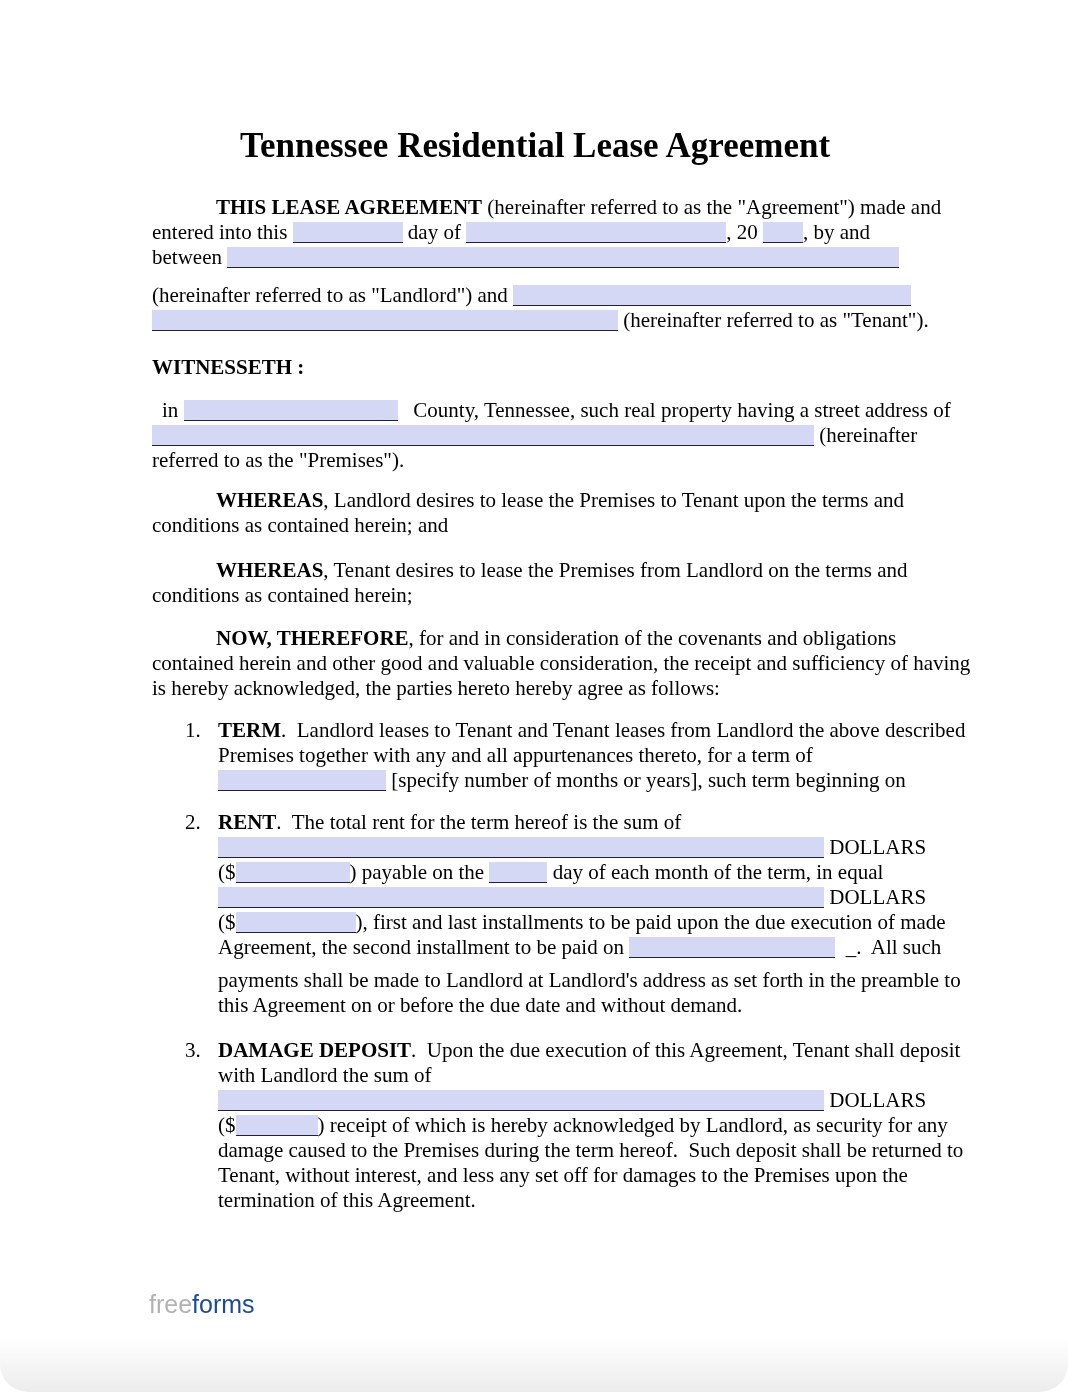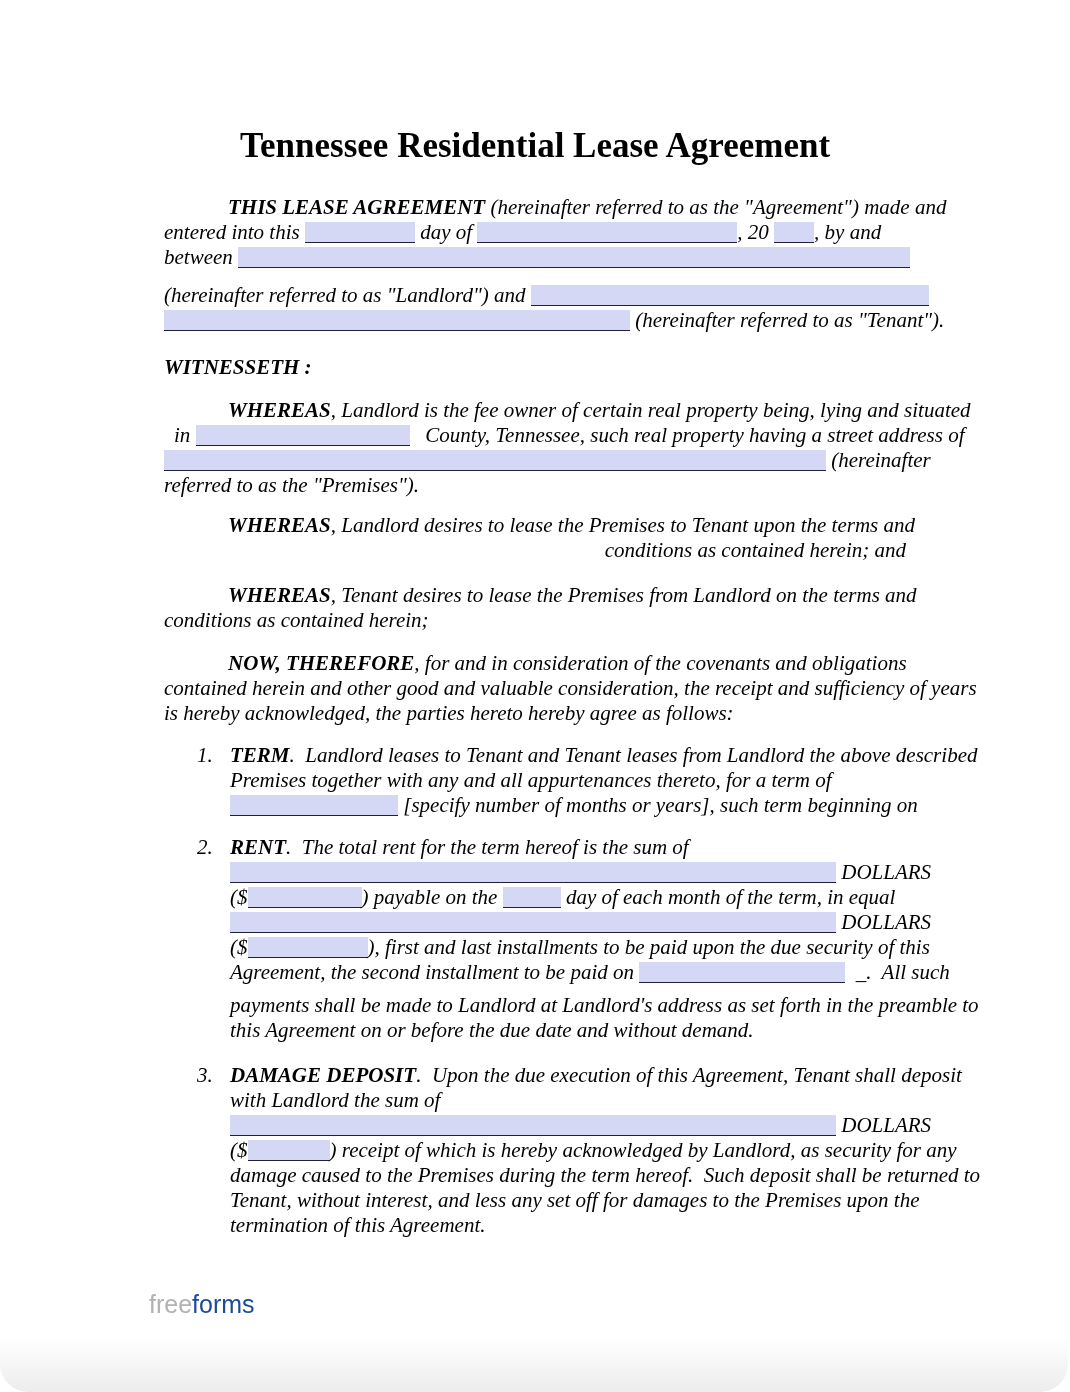--- a/index.html
+++ b/index.html
@@ -24,21 +24,21 @@
   }
   .doc-title {
     padding-top: 126px;
     margin-bottom: 29px;
     text-align: center;
     font-weight: 700;
     font-size: 35px;
     line-height: 40px;
     white-space: nowrap;
   }
-  .block { margin: 12px; font-style: italic; }
+  .block { margin: 0; }
   .block.li { position: relative; padding-left: 66px; }
   .li-num { position: absolute; left: 33px; top: 0; }
   .line { white-space: pre; min-height: 25px; }
   .bold { font-weight: 700; }
   .tab { display: inline-block; }
   .blank {
     display: inline-block;
     height: 21px;
     background: var(--blank-fill, #d5d8f5);
     border-bottom: 1.6px solid var(--blank-underline, #20203a);
@@ -77,51 +77,50 @@
           <div class="line"><span>between </span><span class="blank" style="width: 672px;"></span></div>
         </div>
         <div class="block p" style="margin-top: 13px;">
           <div class="line"><span>(hereinafter referred to as "Landlord") and </span><span class="blank" style="width: 398px;"></span></div>
           <div class="line"><span class="blank" style="width: 466px;"></span><span> (hereinafter referred to as "Tenant").</span></div>
         </div>
         <div class="block p" style="margin-top: 22px;">
           <div class="line"><span class="bold">WITNESSETH :</span></div>
         </div>
         <div class="block p" style="margin-top: 18px;">
-          <div class="line"><span class="tab" style="width: 64px;"></span><span class="bold">WHEREAS</span><span>, Landlord is the fee owner of certain real property being, lying and situated</span></div>
           <div class="line"><span class="tab" style="width: 10px;"></span><span>in </span><span class="blank" style="width: 214px;"></span><span>   County, Tennessee, such real property having a street address of</span></div>
           <div class="line"><span class="blank" style="width: 662px;"></span><span> (hereinafter</span></div>
           <div class="line"><span>referred to as the "Premises").</span></div>
         </div>
-        <div class="block p" style="margin-top: 15px; text-align: right;">
+        <div class="block p" style="margin-top: 15px;">
           <div class="line"><span class="tab" style="width: 64px;"></span><span class="bold">WHEREAS</span><span>, Landlord desires to lease the Premises to Tenant upon the terms and</span></div>
           <div class="line"><span>conditions as contained herein; and</span></div>
         </div>
         <div class="block p" style="margin-top: 20px;">
           <div class="line"><span class="tab" style="width: 64px;"></span><span class="bold">WHEREAS</span><span>, Tenant desires to lease the Premises from Landlord on the terms and</span></div>
           <div class="line"><span>conditions as contained herein;</span></div>
         </div>
         <div class="block p" style="margin-top: 18px;">
           <div class="line"><span class="tab" style="width: 64px;"></span><span class="bold">NOW, THEREFORE</span><span>, for and in consideration of the covenants and obligations</span></div>
-          <div class="line"><span>contained herein and other good and valuable consideration, the receipt and sufficiency of years</span></div>
+          <div class="line"><span>contained herein and other good and valuable consideration, the receipt and sufficiency of having</span></div>
           <div class="line"><span>is hereby acknowledged, the parties hereto hereby agree as follows:</span></div>
         </div>
         <div class="block li" style="margin-top: 17px;">
           <span class="li-num">1.</span>
           <div class="line"><span class="bold">TERM</span><span>.  Landlord leases to Tenant and Tenant leases from Landlord the above described</span></div>
           <div class="line"><span>Premises together with any and all appurtenances thereto, for a term of</span></div>
           <div class="line"><span class="blank" style="width: 168px;"></span><span> [specify number of months or years], such term beginning on</span></div>
         </div>
         <div class="block li" style="margin-top: 17px;">
           <span class="li-num">2.</span>
           <div class="line"><span class="bold">RENT</span><span>.  The total rent for the term hereof is the sum of</span></div>
           <div class="line"><span class="blank" style="width: 606px;"></span><span> DOLLARS</span></div>
           <div class="line"><span>($</span><span class="blank" style="width: 114px;"></span><span>) payable on the </span><span class="blank" style="width: 58px;"></span><span> day of each month of the term, in equal</span></div>
           <div class="line"><span class="blank" style="width: 606px;"></span><span> DOLLARS</span></div>
-          <div class="line"><span>($</span><span class="blank" style="width: 120px;"></span><span>), first and last installments to be paid upon the due security of this</span></div>
+          <div class="line"><span>($</span><span class="blank" style="width: 120px;"></span><span>), first and last installments to be paid upon the due execution of made</span></div>
           <div class="line"><span>Agreement, the second installment to be paid on </span><span class="blank" style="width: 206px;"></span><span>  _.  All such</span></div>
           <div class="vgap" style="height: 8px;"></div>
           <div class="line"><span>payments shall be made to Landlord at Landlord's address as set forth in the preamble to</span></div>
           <div class="line"><span>this Agreement on or before the due date and without demand.</span></div>
         </div>
         <div class="block li" style="margin-top: 20px;">
           <span class="li-num">3.</span>
           <div class="line"><span class="bold">DAMAGE DEPOSIT</span><span>.  Upon the due execution of this Agreement, Tenant shall deposit</span></div>
           <div class="line"><span>with Landlord the sum of</span></div>
           <div class="line"><span class="blank" style="width: 606px;"></span><span> DOLLARS</span></div>

